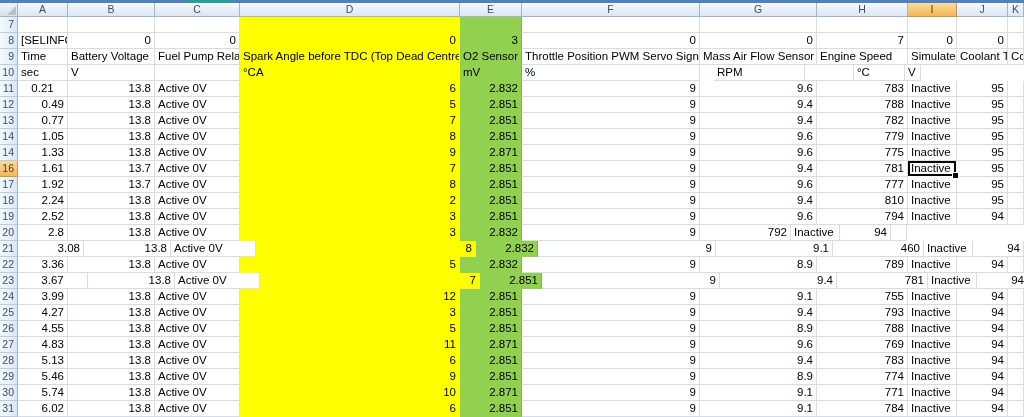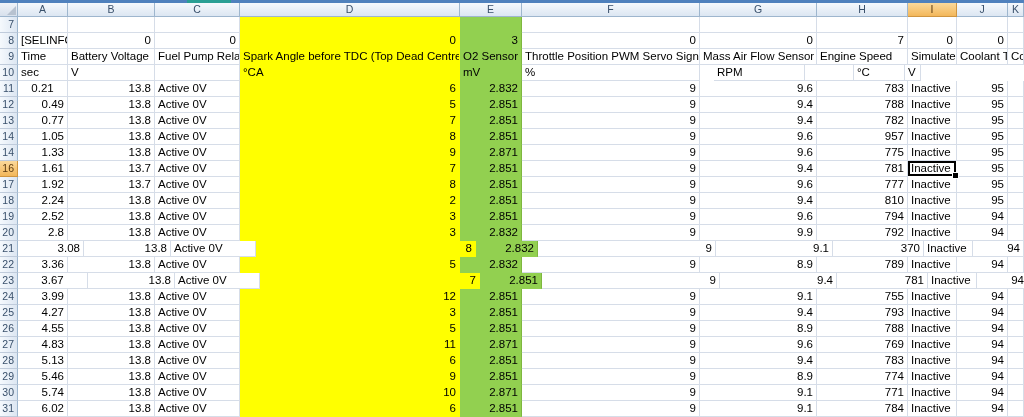--- a/index.html
+++ b/index.html
@@ -174,21 +174,21 @@
       </div>
       <div class="row">
         <div class="rh">14</div>
         <div class="cell al-r" style="width: 50px;">1.05</div>
         <div class="cell al-r" style="width: 87px;">13.8</div>
         <div class="cell al-l" style="width: 85px;">Active 0V</div>
         <div class="cell fill-yellow al-r" style="width: 220px;">8</div>
         <div class="cell fill-green al-r" style="width: 62px;">2.851</div>
         <div class="cell al-r" style="width: 178px;">9</div>
         <div class="cell al-r" style="width: 117px;">9.6</div>
-        <div class="cell al-r" style="width: 91px;">957</div>
+        <div class="cell al-r" style="width: 91px;">779</div>
         <div class="cell al-l" style="width: 49px;">Inactive</div>
         <div class="cell al-r" style="width: 51px;">95</div>
         <div class="cell al-l" style="width: 16px;"></div>
       </div>
       <div class="row">
         <div class="rh">14</div>
         <div class="cell al-r" style="width: 50px;">1.33</div>
         <div class="cell al-r" style="width: 87px;">13.8</div>
         <div class="cell al-l" style="width: 85px;">Active 0V</div>
         <div class="cell fill-yellow al-r" style="width: 220px;">9</div>
@@ -257,36 +257,35 @@
         <div class="cell al-l" style="width: 16px;"></div>
       </div>
       <div class="row">
         <div class="rh">20</div>
         <div class="cell al-r" style="width: 50px;">2.8</div>
         <div class="cell al-r" style="width: 87px;">13.8</div>
         <div class="cell al-l" style="width: 85px;">Active 0V</div>
         <div class="cell fill-yellow al-r" style="width: 220px;">3</div>
         <div class="cell fill-green al-r" style="width: 62px;">2.832</div>
         <div class="cell al-r" style="width: 178px;">9</div>
-        <div class="cell al-r" style="width: 117px;">9.9</div>
         <div class="cell al-r" style="width: 91px;">792</div>
         <div class="cell al-l" style="width: 49px;">Inactive</div>
         <div class="cell al-r" style="width: 51px;">94</div>
         <div class="cell al-l" style="width: 16px;"></div>
       </div>
       <div class="row">
         <div class="rh">21</div>
         <div class="cell al-r" style="width: 66px;">3.08</div>
         <div class="cell al-r" style="width: 87px;">13.8</div>
         <div class="cell al-l" style="width: 85px;">Active 0V</div>
         <div class="cell fill-yellow al-r" style="width: 220px;">8</div>
         <div class="cell fill-green al-r" style="width: 62px;">2.832</div>
         <div class="cell al-r" style="width: 178px;">9</div>
         <div class="cell al-r" style="width: 117px;">9.1</div>
-        <div class="cell al-r" style="width: 91px;">370</div>
+        <div class="cell al-r" style="width: 91px;">460</div>
         <div class="cell al-l" style="width: 49px;">Inactive</div>
         <div class="cell al-r" style="width: 51px;">94</div>
         <div class="cell al-l" style="width: 16px;"></div>
       </div>
       <div class="row">
         <div class="rh">22</div>
         <div class="cell al-r" style="width: 50px;">3.36</div>
         <div class="cell al-r" style="width: 87px;">13.8</div>
         <div class="cell al-l" style="width: 85px;">Active 0V</div>
         <div class="cell fill-yellow al-r" style="width: 220px;">5</div>

